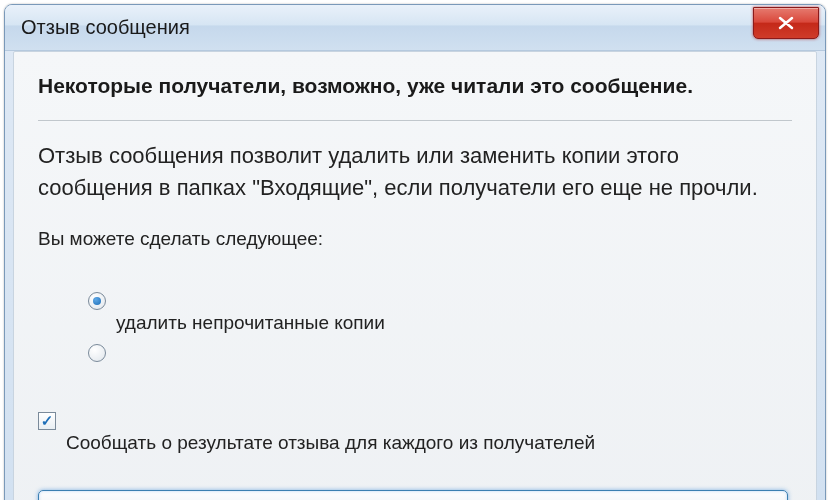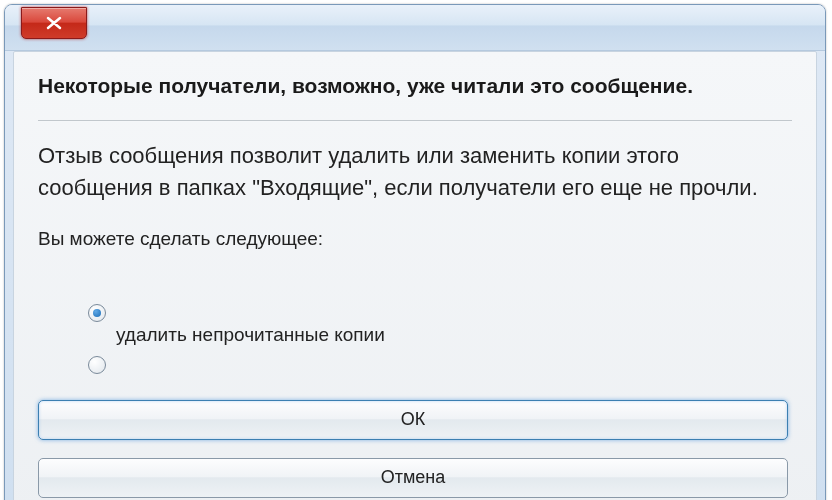--- a/index.html
+++ b/index.html
@@ -71,21 +71,21 @@
     }
     .description {
       color: #222;
       font-size: 22px;
       line-height: 1.45;
       margin-bottom: 24px;
     }
     .prompt {
       color: #222;
       font-size: 19px;
-      margin-bottom: 30px;
+      margin-bottom: 18px;
     }
     .radio-group { margin-left: 50px; margin-bottom: 26px; }
     .radio-row {
       display: flex;
       align-items: center;
       gap: 10px;
       margin-bottom: 10px;
       cursor: pointer;
     }
     .radio-ctrl {
@@ -150,20 +150,21 @@
       border: 1px solid #3c7fb1;
       box-shadow: 0 0 4px rgba(80,150,220,0.7), inset 0 0 3px rgba(120,180,240,0.5);
     }
     .option-label { font-size: 19px; color: #222; margin-top: 44px; }
   </style>
 </head>
 <body>
 
 <div class="window">
   <div class="titlebar">
+    <div class="title-text">Отзыв сообщения</div>
     <div class="close-btn">
       <svg width="18" height="14" viewBox="0 0 18 14">
         <path d="M3 2 L9 7 L15 2 M3 12 L9 7 L15 12" stroke="#fff" stroke-width="2.5" fill="none" stroke-linecap="round"></path>
       </svg>
     </div>
   </div>
 
   <div class="client-area">
     <div class="heading">Некоторые получатели, возможно, уже читали это сообщение.</div>
     <div class="divider"></div>
@@ -173,19 +174,23 @@
     <div class="radio-group">
       <div class="radio-row">
         <div class="radio-ctrl checked"></div>
         <div class="option-label">удалить непрочитанные копии</div>
       </div>
       <div class="radio-row">
         <div class="radio-ctrl"></div>
       </div>
     </div>
 
+    <div class="checkbox-row">
+      <div class="checkbox-ctrl checked"></div>
+      <div class="option-label">Сообщать о результате отзыва для каждого из получателей</div>
+    </div>
 
     <div class="button-row">
       <button class="btn default">ОК</button>
       <button class="btn">Отмена</button>
     </div>
   </div>
 </div>
 
 </body></html>

